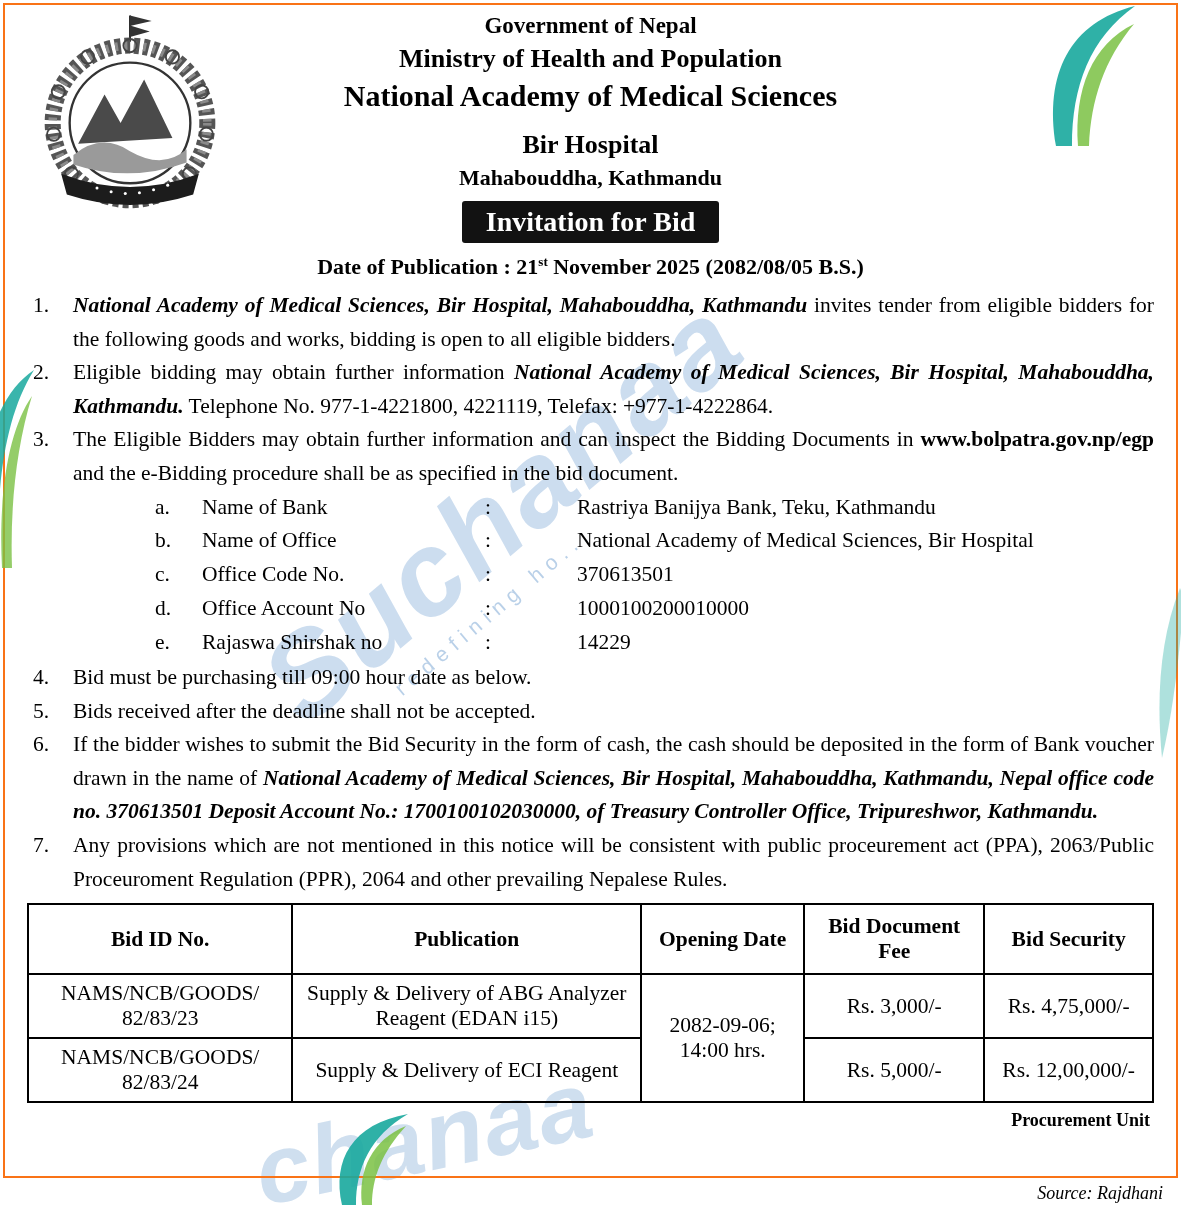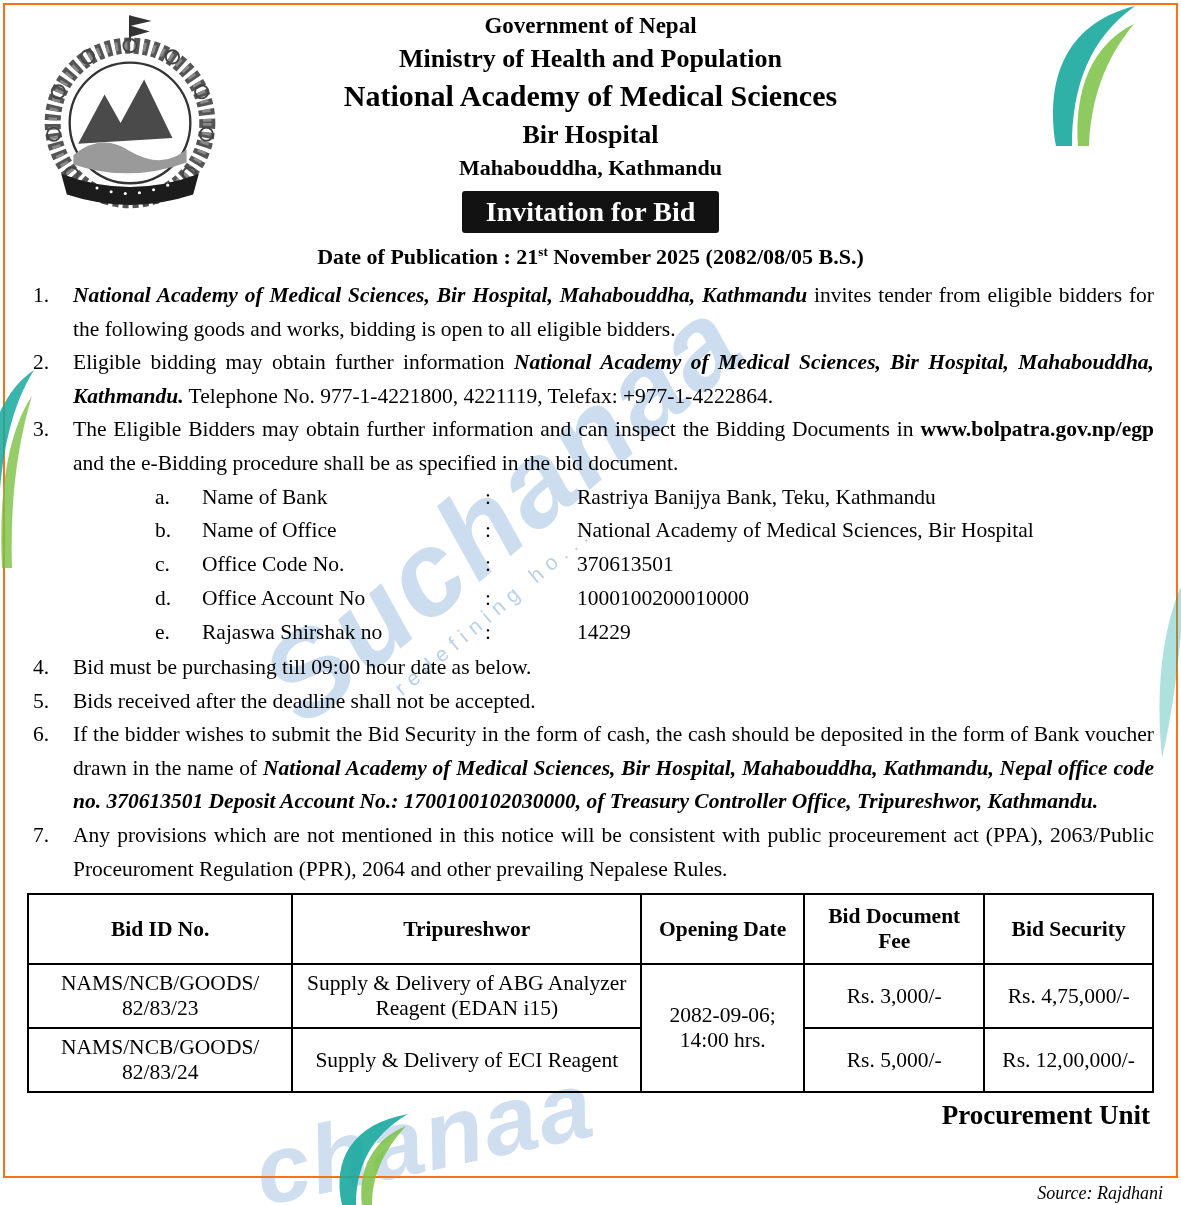--- a/index.html
+++ b/index.html
@@ -55,21 +55,21 @@
   }
 
   
   .emblem { position:absolute; left:26px; top:6px; width:198px; height:204px; }
 
   
   .header { text-align:center; position:relative; }
   .h-gov      { font-size:23px; font-weight:bold; }
   .h-ministry { font-size:26px; font-weight:bold; margin-top:5px; }
   .h-academy  { font-size:30px; font-weight:bold; margin-top:5px;text-align:center; }
-  .h-hospital { font-size:26px; font-weight:bold; margin-top:7px; }
+  .h-hospital { font-size:26px; font-weight:bold; margin-top:17px; }
   .h-address  { font-size:22px; font-weight:bold; margin-top:5px; }
   .banner {
     display:inline-block; margin-top:10px;
     background:#121212; color:#fff;
     font-size:28px; font-weight:bold;
     padding:5px 24px; border-radius:3px;
   }
   .pub-date { font-size:22px; font-weight:bold; margin-top:11px; }
   .pub-date sup { font-size:13px; }
 
@@ -88,21 +88,21 @@
 
   
   table { width:100%; border-collapse:collapse; margin-top:7px; font-size:21.5px; }
   col.c1 { width:23.5%; } col.c2 { width:31%; } col.c3 { width:14.5%; }
   col.c4 { width:16%; }   col.c5 { width:15%; }
   th, td { border:2px solid #000; text-align:center; vertical-align:middle; padding:5px 8px; }
   th { font-weight:bold; height:70px; }
   td { height:64px; }
   .blk { display:block; }
 
-  .procurement { text-align:right; font-weight:bold; font-size:27px; padding:7px 4px 0 0; }
+  .procurement { text-align:right; font-weight:bold; font-size:18px; padding:7px 4px 0 0; }
 </style>
 </head>
 <body>
 
 <div class="wm-main">
   <div class="wm-word">Suchanaa</div>
   <div class="wm-tagline">redefining ho...</div>
 </div>
 <div class="wm-bottom">chanaa</div>
 
@@ -236,21 +236,21 @@
     <colgroup>
         <col class="c1">
         <col class="c2">
         <col class="c3">
         <col class="c4">
         <col class="c5">
       </colgroup>
     <thead>
       <tr>
         <th>Bid ID No.</th>
-        <th>Tripureshwor</th>
+        <th>Publication</th>
         <th>Opening Date</th>
         <th>Bid Document Fee</th>
         <th>Bid Security</th>
       </tr>
     </thead>
     <tbody>
       <tr>
         <td>
           <span class="blk">NAMS/NCB/GOODS/</span>
           <span class="blk">82/83/23</span>

